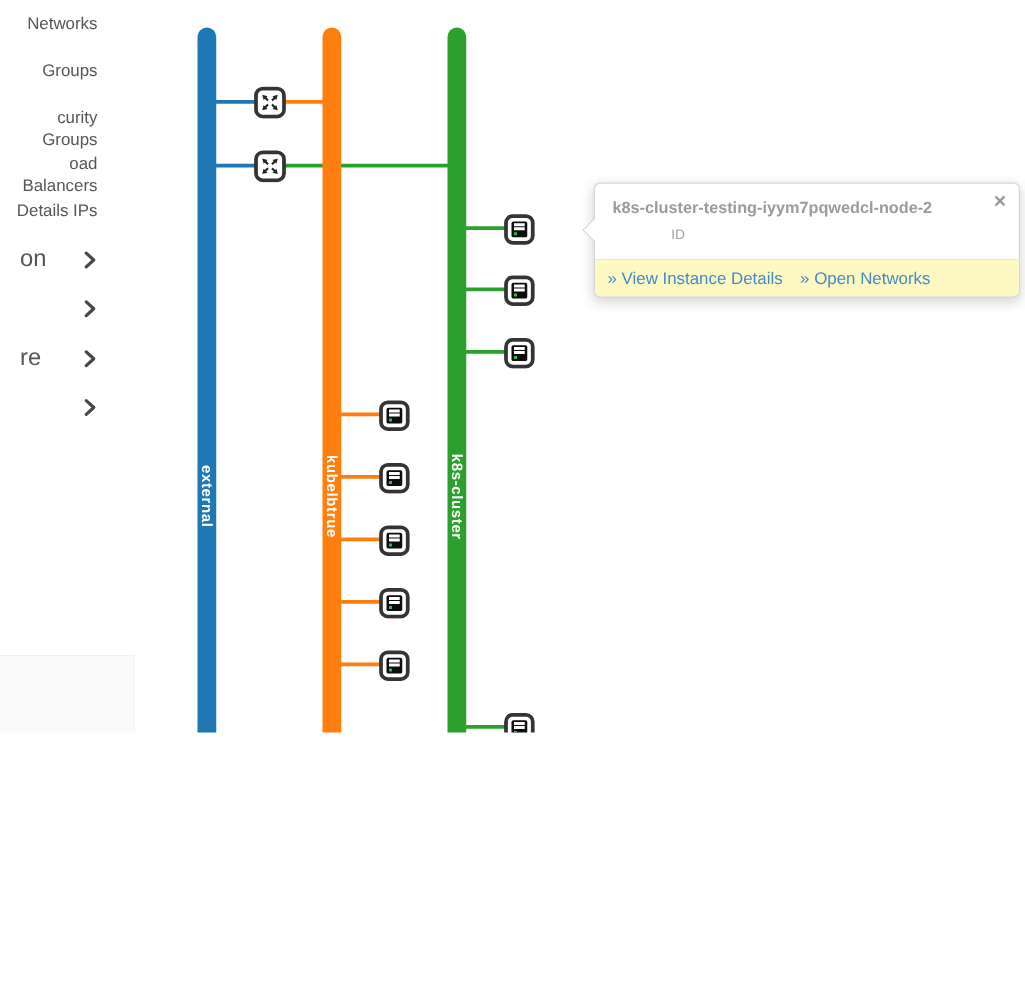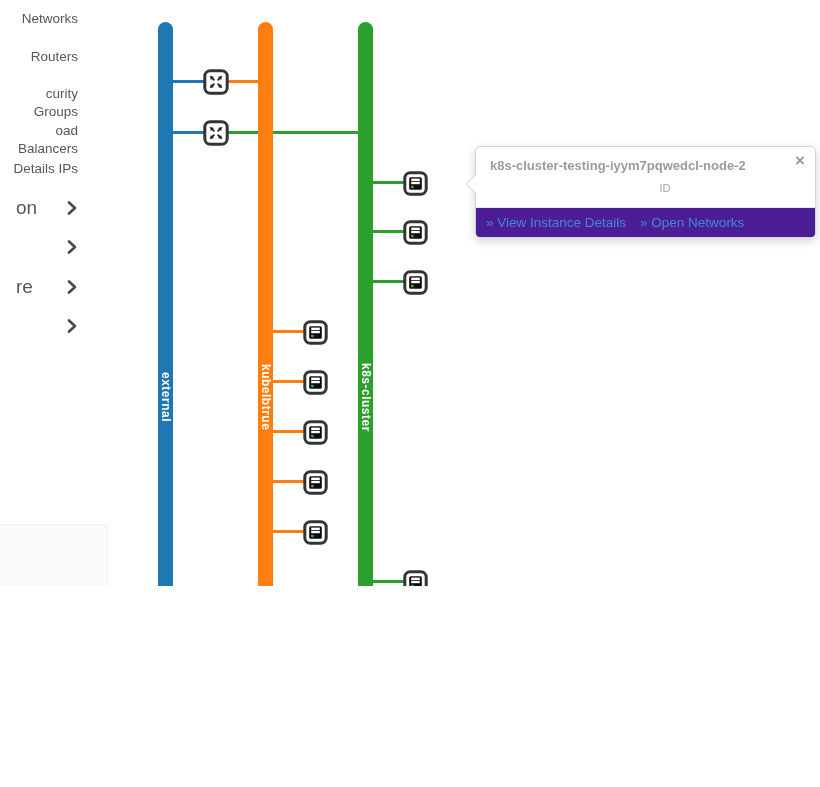--- a/index.html
+++ b/index.html
@@ -41,44 +41,44 @@
              border-top:10px solid transparent; border-bottom:10px solid transparent;
              border-right:10px solid #d0d0d0; }
   .pop-arrow-inner { position:absolute; left:-9px; top:28px; width:0; height:0;
              border-top:9px solid transparent; border-bottom:9px solid transparent;
              border-right:9px solid #fff; }
   .pop-header { padding:11px 14px 4px 14px; position:relative; }
   .pop-title { font-size:13px; font-weight:bold; color:#9b9b9b; }
   .pop-close { position:absolute; right:10px; top:5px; font-size:17px; color:#9a9a9a;
                font-weight:bold; cursor:pointer; line-height:18px; }
   .pop-body { padding:3px 14px 10px 6px; }
-  .pop-row { display:flex; align-items:center; line-height:17px;flex-direction:column; }
+  .pop-row { display:flex; line-height:17px;flex-direction:column; }
   .pop-row-label { width:66px; text-align:right; font-size:11px; color:#a3a3a3;
                    flex:none; margin-right:8px; }
   .pop-row-value { font-size:13px; color:#2e2e2e; display:flex; align-items:center; }
   .status-dot { display:inline-block; width:9px; height:9px; border-radius:50%;
                 background:#4caf50; margin-right:5px; }
-  .pop-footer { background:#4c1d95; border-top:1px solid #e6e6e6;
+  .pop-footer { background:#fef9c3; border-top:1px solid #e6e6e6;
                 border-radius:0 0 4px 4px; padding:7px 10px; display:flex;
                 align-items:flex-start; gap:14px; }
   .pop-link { font-size:13.5px; color:#428bca; text-decoration:none; cursor:pointer; white-space:nowrap; }
   .delete-btn { margin-left:auto; background:#d9534f; border:1px solid #d43f3a;
                 color:#fff; font-size:13.5px; padding:4px 9px; border-radius:4px;
                 cursor:pointer; font-family:"Liberation Sans", sans-serif; }
 </style>
 </head>
 <body>
 
 <div id="root">
 
   <div class="bg-left-panel"></div>
   <div class="bg-bottom-strip"></div>
 
   <div class="side-item" style="top:10px">Networks</div>
-  <div class="side-item" style="top:48px">Routers</div>
+  <div class="side-item" style="top:48px">Groups</div>
   <div class="side-item" style="top:122px">oad Balancers</div>
   <div class="side-item" style="top:85px">curity Groups</div>
   <div class="side-item" style="top:160px">Details IPs</div>
 
   <div class="side-frag" style="top:199px">on</div>
   <div class="side-frag" style="top:278px">re</div>
 
   <div class="chev" style="top:200px">
     <svg width="12" height="16" viewBox="0 0 12 16">
         <polyline points="3,2.5 9,8 3,13.5" fill="none" stroke="#484848" stroke-width="2.6" stroke-linecap="round" stroke-linejoin="round"></polyline>

